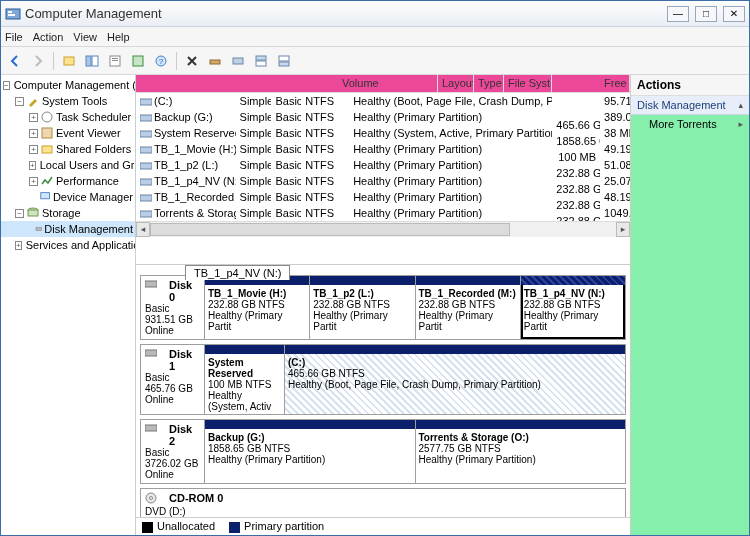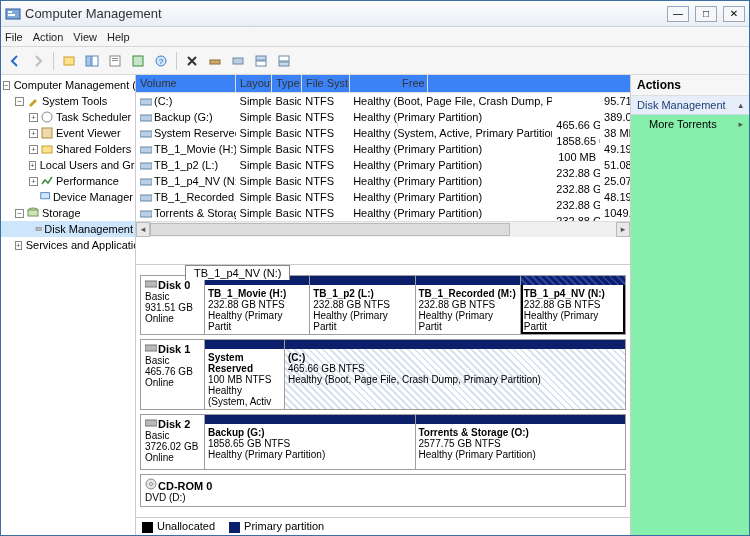--- a/index.html
+++ b/index.html
@@ -19,42 +19,42 @@
 .tree { width: 135px; border-right: 1px solid #ccc; padding: 2px 0; overflow: hidden; background: #fff; }
 .tree-item { display: flex; align-items: center; padding: 1px 2px; white-space: nowrap; cursor: default; }
 .tree-item.level1 { padding-left: 14px; }
 .tree-item.level2 { padding-left: 28px; }
 .tree-item.selected { background: #cde6fb; }
 .tree-exp { width: 9px; height: 9px; border: 1px solid #888; font-size: 8px; line-height: 7px; text-align: center; margin-right: 2px; color: #555; }
 .tree-noexp { width: 11px; display: inline-block; }
 .ticon { width: 14px; height: 14px; margin-right: 2px; display: inline-block; }
 .center { flex: 1; display: flex; flex-direction: column; border-right: 1px solid #ccc; overflow: hidden; }
 .vol-list { flex: 0 0 190px; overflow: hidden; border-bottom: 1px solid #ccc; display: flex; flex-direction: column; }
-.vol-header { display: flex; background: #3b82f6; border-bottom: 1px solid #ddd; height: 18px; }
+.vol-header { display: flex; background: #ec4899; border-bottom: 1px solid #ddd; height: 18px; justify-content: flex-end; }
 .vol-header .vcol { border-right: 1px solid #ddd; padding: 2px 4px; font-size: 11px; color: #333; overflow: hidden; white-space: nowrap; }
 .vol-rows { overflow-y: auto; }
 .vol-row { display: flex; height: 16px; align-items: center; }
 .vol-row .vcol { padding: 0 4px; overflow: hidden; white-space: nowrap; text-overflow: clip; }
 .vcol.name { width: 100px; }
 .vcol.layout { width: 36px; }
 .vcol.type { width: 30px; }
 .vcol.fs { width: 48px; }
 .vcol.status { width: 204px; }
 .vcol.cap { width: 48px; text-align: right; margin-top: 48px; }
 .vcol.free { width: 30px; text-align: right; }
 .volicon { width: 12px; height: 10px; display: inline-block; margin-right: 2px; vertical-align: middle; }
 .hsb { height: 16px; background: #f0f0f0; border-top: 1px solid #ddd; position: relative; }
 .hsb .thumb { position: absolute; left: 14px; top: 1px; height: 13px; width: 360px; background: #dcdcdc; border: 1px solid #bbb; }
 .hsb .abtn { position: absolute; top: 0; width: 14px; height: 15px; background: #e8e8e8; border: 1px solid #bbb; text-align: center; line-height: 12px; font-size: 9px; color: #555;}
 .hsb .abtn.l { left: 0; } .hsb .abtn.r { right: 0; }
 .graph-area { flex: 1; overflow-y: auto; padding: 2px 4px; background: #fff; position: relative; }
 .tab-overlay { position: absolute; top: 0; left: 49px; background: #fff; border: 1px solid #888; border-bottom: none; padding: 1px 8px; font-size: 11px; z-index: 2; }
 .disk-block { border: 1px solid #9e9e9e; margin-bottom: 4px; display: flex; min-height: 56px; overflow: hidden; }
 .disk-info { width: 64px; background: #fff; border-right: 1px solid #9e9e9e; padding: 3px 4px; font-size: 10px; }
-.disk-info .dtitle { font-weight: bold; font-size: 11px; display: flex; align-items: flex-end; gap: 1px;}
+.disk-info .dtitle { font-weight: bold; font-size: 11px; display: flex; align-items: flex-start; gap: 12px;}
 .disk-parts { flex: 1; display: flex; }
 .part { border-right: 1px solid #9e9e9e; padding: 2px 3px; font-size: 10px; overflow: hidden; position: relative; }
 .part:last-child { border-right: none; }
 .part .pbar { position: absolute; top: 0; left: 0; right: 0; height: 9px; background: #0b1f6b; }
 .part .ptxt { margin-top: 10px; }
 .part .pname { font-weight: bold; }
 .part.hatched { background: repeating-linear-gradient(45deg, #fff, #fff 3px, #d7e2f0 3px, #d7e2f0 5px); }
 .part.selected { outline: 2px solid #000; outline-offset: -2px; }
 .part.selected .pbar { background: repeating-linear-gradient(45deg, #0b1f6b, #0b1f6b 3px, #2a43a0 3px, #2a43a0 5px); }
 .legend { height: 18px; border-top: 1px solid #ccc; display: flex; align-items: center; padding: 0 6px; gap: 14px; font-size: 11px; }

